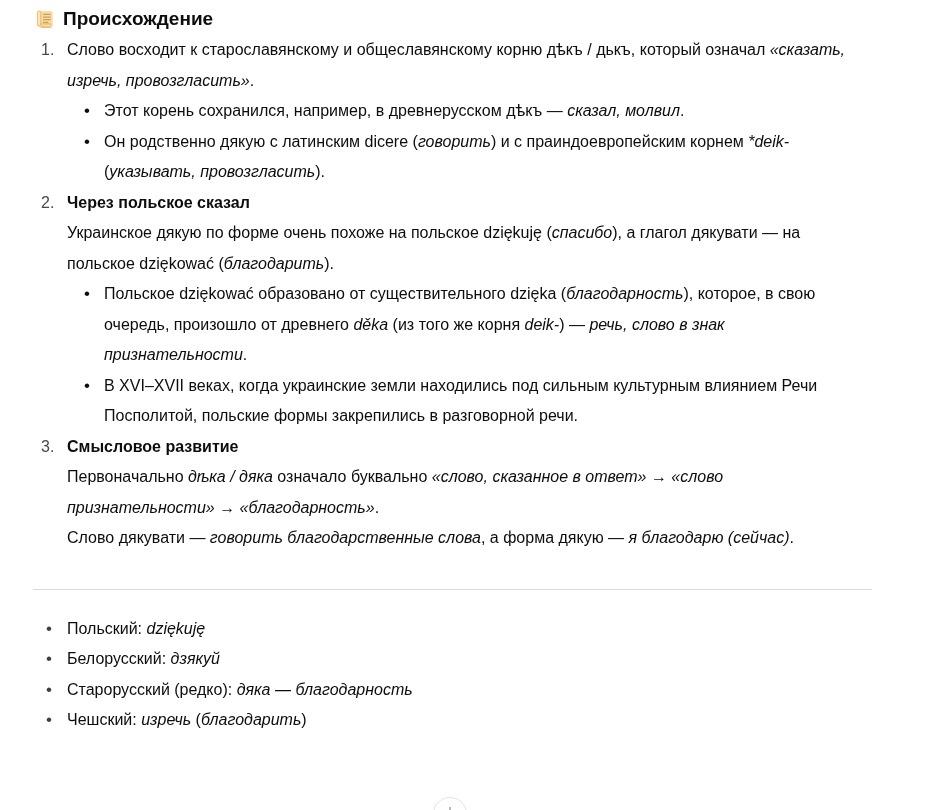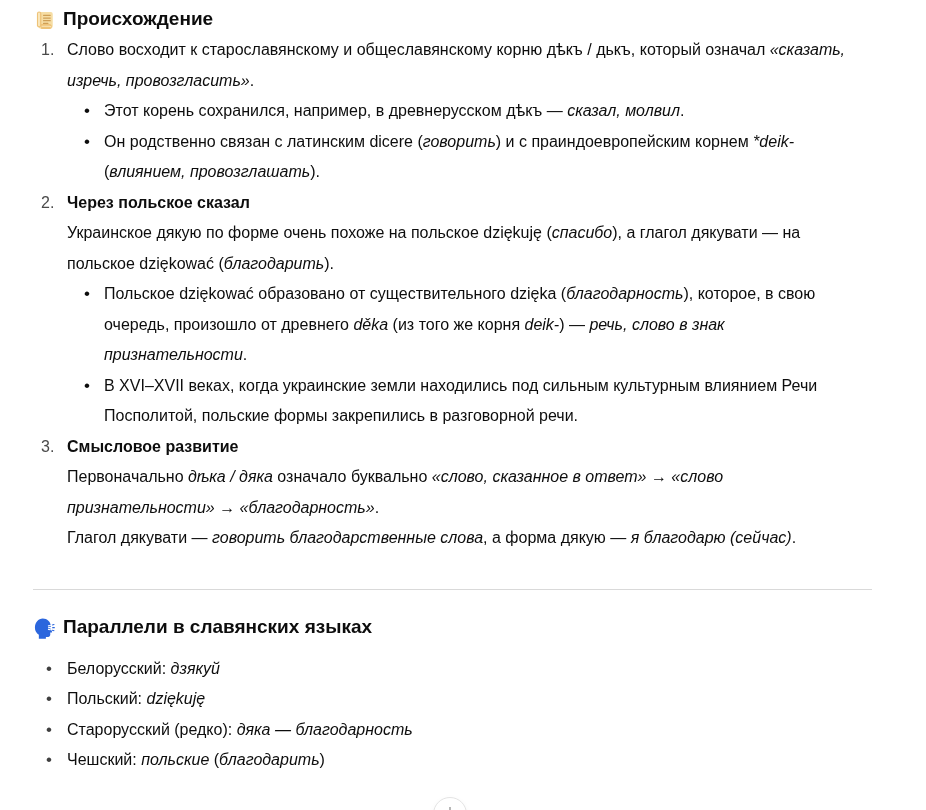--- a/index.html
+++ b/index.html
@@ -10,21 +10,21 @@
     font-family: "Liberation Sans", "DejaVu Sans", sans-serif;
     color: #0d0d0d;
     font-size: 16px;
     line-height: 30.5px;
     position: relative;
   }
   .page { padding: 6px 54px 0 33px; }
 
   h3.section-title {
     margin: 0; padding: 0;
-    display: flex; align-items: flex-end; gap: 7px;
+    display: flex; align-items: center; gap: 7px;
     font-size: 19px; font-weight: 700; line-height: 26px;
     color: #0d0d0d;
   }
   .emoji { width: 23px; height: 23px; flex: 0 0 auto; display: inline-block; }
 
   .olist { margin: 3px 0 0 0; }
   .oli { display: flex; align-items: flex-start; }
   .oli .marker {
     margin-left: 8px; width: 26px; flex: 0 0 auto;
     color: #4a4a4a; font-weight: 400;
@@ -96,21 +96,21 @@
 
       <div class="oli">
         <span class="marker">1.</span>
         <div class="content">
           <p class="rich"><span>Слово восходит к старославянскому и общеславянскому корню </span><span class="b">дѣкъ / дькъ</span><span>, который означал </span><span class="i">«сказать, изречь, провозгласить»</span><span>.</span></p>
           <ul class="sub">
             <li>
                 <p class="rich"><span>Этот корень сохранился, например, в древнерусском </span><span class="b">дѣкъ</span><span> — </span><span class="i">сказал, молвил</span><span>.</span></p>
               </li>
             <li>
-                <p class="rich"><span>Он родственно связан с латинским </span><span class="b">dicere</span><span> (</span><span class="i">говорить</span><span>) и с праиндоевропейским корнем </span><span class="i">*deik-</span><span> (</span><span class="i">влиянием, провозглашать</span><span>).</span></p>
+                <p class="rich"><span>Он родственно дякую с латинским </span><span class="b">dicere</span><span> (</span><span class="i">говорить</span><span>) и с праиндоевропейским корнем </span><span class="i">*deik-</span><span> (</span><span class="i">указывать, провозгласить</span><span>).</span></p>
               </li>
           </ul>
         </div>
       </div>
 
       <div class="oli">
         <span class="marker">2.</span>
         <div class="content">
           <p class="rich item-title">Через польское сказал</p>
           <p class="rich"><span>Украинское </span><span class="b">дякую</span><span> по форме очень похоже на польское </span><span class="b">dziękuję</span><span> (</span><span class="i">спасибо</span><span>), а глагол </span><span class="b">дякувати</span><span> — на польское </span><span class="b">dziękować</span><span> (</span><span class="i">благодарить</span><span>).</span></p>
@@ -123,61 +123,43 @@
               </li>
           </ul>
         </div>
       </div>
 
       <div class="oli">
         <span class="marker">3.</span>
         <div class="content">
           <p class="rich item-title">Смысловое развитие</p>
           <p class="rich"><span>Первоначально </span><span class="i">дѣка / дяка</span><span> означало буквально </span><span class="i">«слово, сказанное в ответ»</span><span> → </span><span class="i">«слово признательности»</span><span> → </span><span class="i">«благодарность»</span><span>.</span></p>
-          <p class="rich"><span>Глагол </span><span class="b">дякувати</span><span> — </span><span class="i">говорить благодарственные слова</span><span>, а форма </span><span class="b">дякую</span><span> — </span><span class="i">я благодарю (сейчас)</span><span>.</span></p>
+          <p class="rich"><span>Слово </span><span class="b">дякувати</span><span> — </span><span class="i">говорить благодарственные слова</span><span>, а форма </span><span class="b">дякую</span><span> — </span><span class="i">я благодарю (сейчас)</span><span>.</span></p>
         </div>
       </div>
 
     </div>
   </section>
 
   <hr class="divider">
 
   <section class="section-2">
-    <h3 class="section-title">
-      <span class="emoji">
-        <svg viewBox="0 0 24 24" width="23" height="23" aria-hidden="true">
-          <path fill="#2b66dd" d="M10.2 1.6 c4.6 0 8.3 3.4 8.3 8 0 .9-.15 1.7-.42 2.5 l1.75 2.9 c.33.55-.02 1.25-.66 1.25 h-1.17 v2.4 c0 1.2-.97 2.15-2.15 2.15 h-2.4 v1.9 H6.1 v-4.3 C3.6 16.9 2 14.3 2 11.2 2 5.8 5.6 1.6 10.2 1.6 z"></path>
-          <g stroke="#ffffff" stroke-width="1.2" stroke-linecap="round">
-            <line x1="16.1" y1="9.3" x2="18.2" y2="8.9"></line>
-            <line x1="16.3" y1="11.1" x2="18.5" y2="11.1"></line>
-            <line x1="16.1" y1="12.9" x2="18.2" y2="13.3"></line>
-          </g>
-          <g stroke="#2b66dd" stroke-width="1.1" stroke-linecap="round">
-            <line x1="20.2" y1="8.3" x2="21.9" y2="7.9"></line>
-            <line x1="20.5" y1="11.1" x2="22.3" y2="11.1"></line>
-            <line x1="20.2" y1="13.9" x2="21.9" y2="14.3"></line>
-          </g>
-        </svg>
-      </span>
-      <span>Параллели в славянских языках</span>
-    </h3>
 
     <ul class="toplist">
       <li>
-          <p class="rich"><span>Белорусский: </span><span class="i">дзякуй</span></p>
+          <p class="rich"><span>Польский: </span><span class="i">dziękuję</span></p>
         </li>
       <li>
-          <p class="rich"><span>Польский: </span><span class="i">dziękuję</span></p>
+          <p class="rich"><span>Белорусский: </span><span class="i">дзякуй</span></p>
         </li>
       <li>
           <p class="rich"><span>Старорусский (редко): </span><span class="i">дяка — благодарность</span></p>
         </li>
       <li>
-          <p class="rich"><span>Чешский: </span><span class="i">польские</span><span> (</span><span class="i">благодарить</span><span>)</span></p>
+          <p class="rich"><span>Чешский: </span><span class="i">изречь</span><span> (</span><span class="i">благодарить</span><span>)</span></p>
         </li>
     </ul>
   </section>
 
 </div>
 
 <button class="scroll-btn">
   <span class="arrow">↓</span>
 </button>
 

